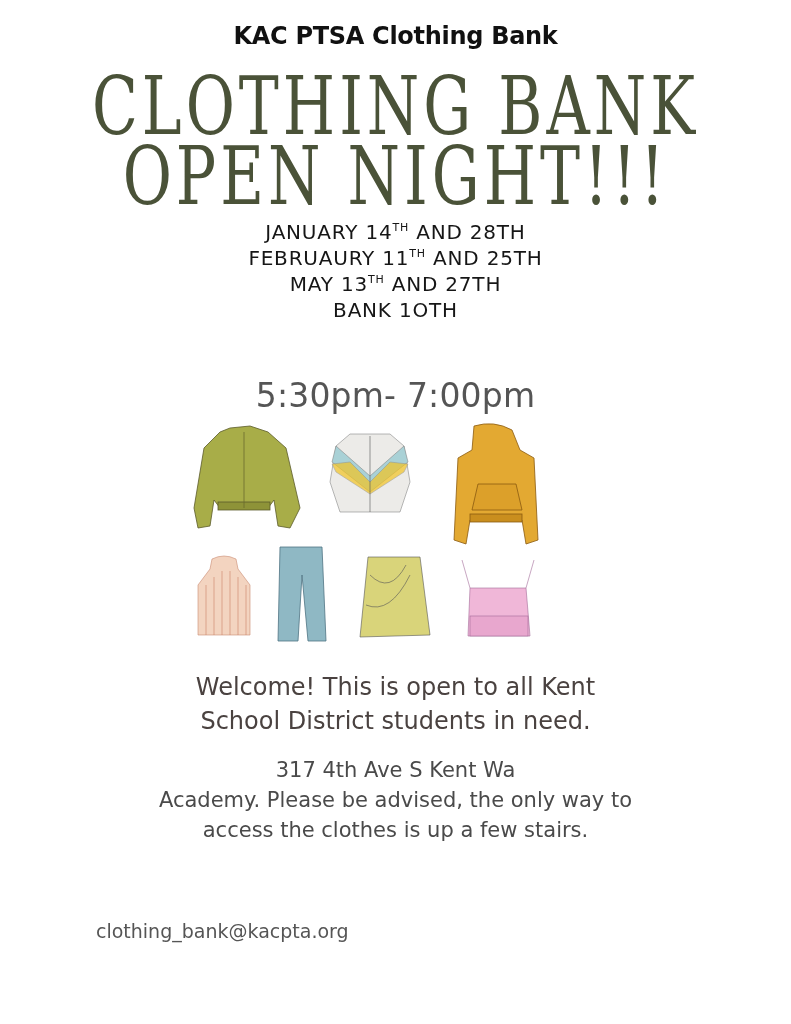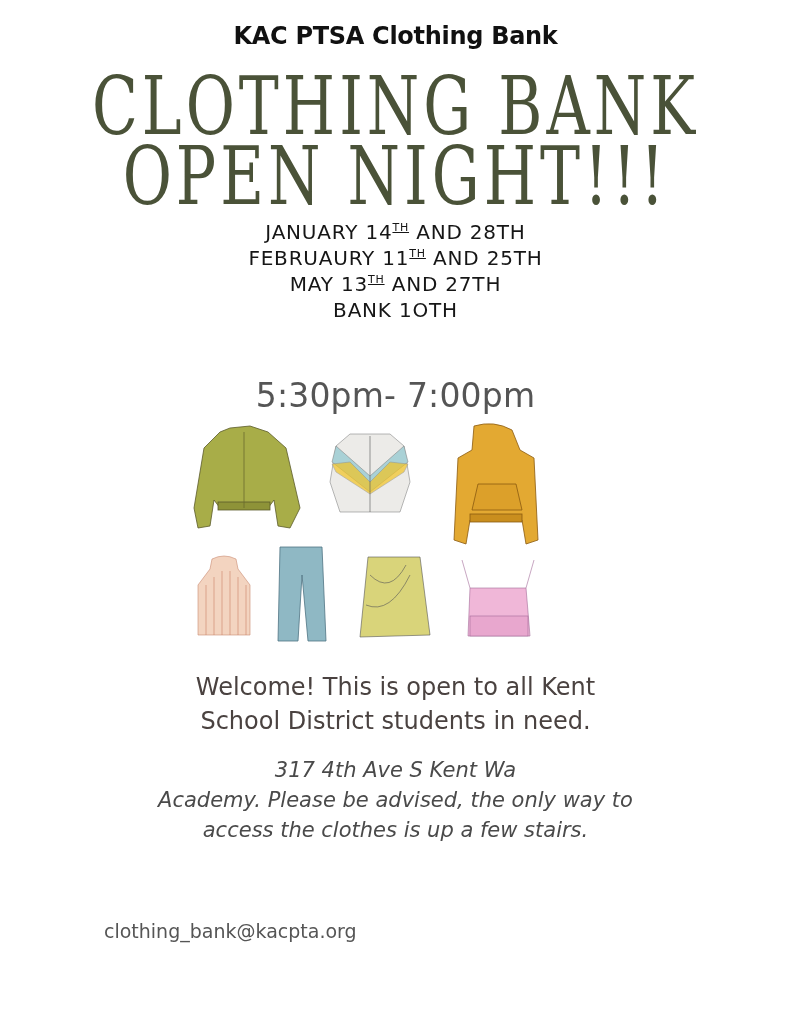--- a/index.html
+++ b/index.html
@@ -11,26 +11,26 @@
   .center { left: 0; width: 791px; text-align: center; }
   .org-title { top: 22px; font-size: 24px; color: #111; letter-spacing: -0.3px; font-weight: bold; }
   .headline {
     font-family: "DejaVu Serif", serif; color: #4a5238; font-weight: normal;
     transform: scaleY(1.35); transform-origin: top center;
     letter-spacing: 4px;
   }
   .h1 { top: 58px; font-size: 60px; }
   .h2 { top: 128px; font-size: 60px; }
   .dates { top: 219px; font-size: 20px; line-height: 26px; color: #161616; letter-spacing: 0.8px; }
-  .dates sup { font-size: 11px; vertical-align: 8px; line-height: 0; text-decoration: underline; }
+  .dates sup { font-size: 11px; vertical-align: 8px; line-height: 0; }
   .time { top: 376px; font-size: 33px; color: #555; letter-spacing: 0.2px; }
   .clothes { top: 420px; left: 190px; width: 360px; height: 225px; }
   .welcome { top: 670px; font-size: 24px; font-weight: normal; color: #4a4240; line-height: 34px; }
-  .address { top: 755px; font-size: 21px; line-height: 30px; color: #4a4a4a; font-style: italic; }
-  .email { top: 920px; left: 96px; font-size: 19px; color: #555; margin-left: 8px; }
+  .address { top: 755px; font-size: 21px; line-height: 30px; color: #4a4a4a; }
+  .email { top: 920px; left: 96px; font-size: 19px; color: #555; }
 </style>
 </head>
 <body>
 
 <div class="abs center org-title">KAC PTSA Clothing Bank</div>
 
 <div class="abs center headline h1">CLOTHING BANK</div>
 <div class="abs center headline h2">OPEN NIGHT!!!</div>
 
 <div class="abs center dates">

